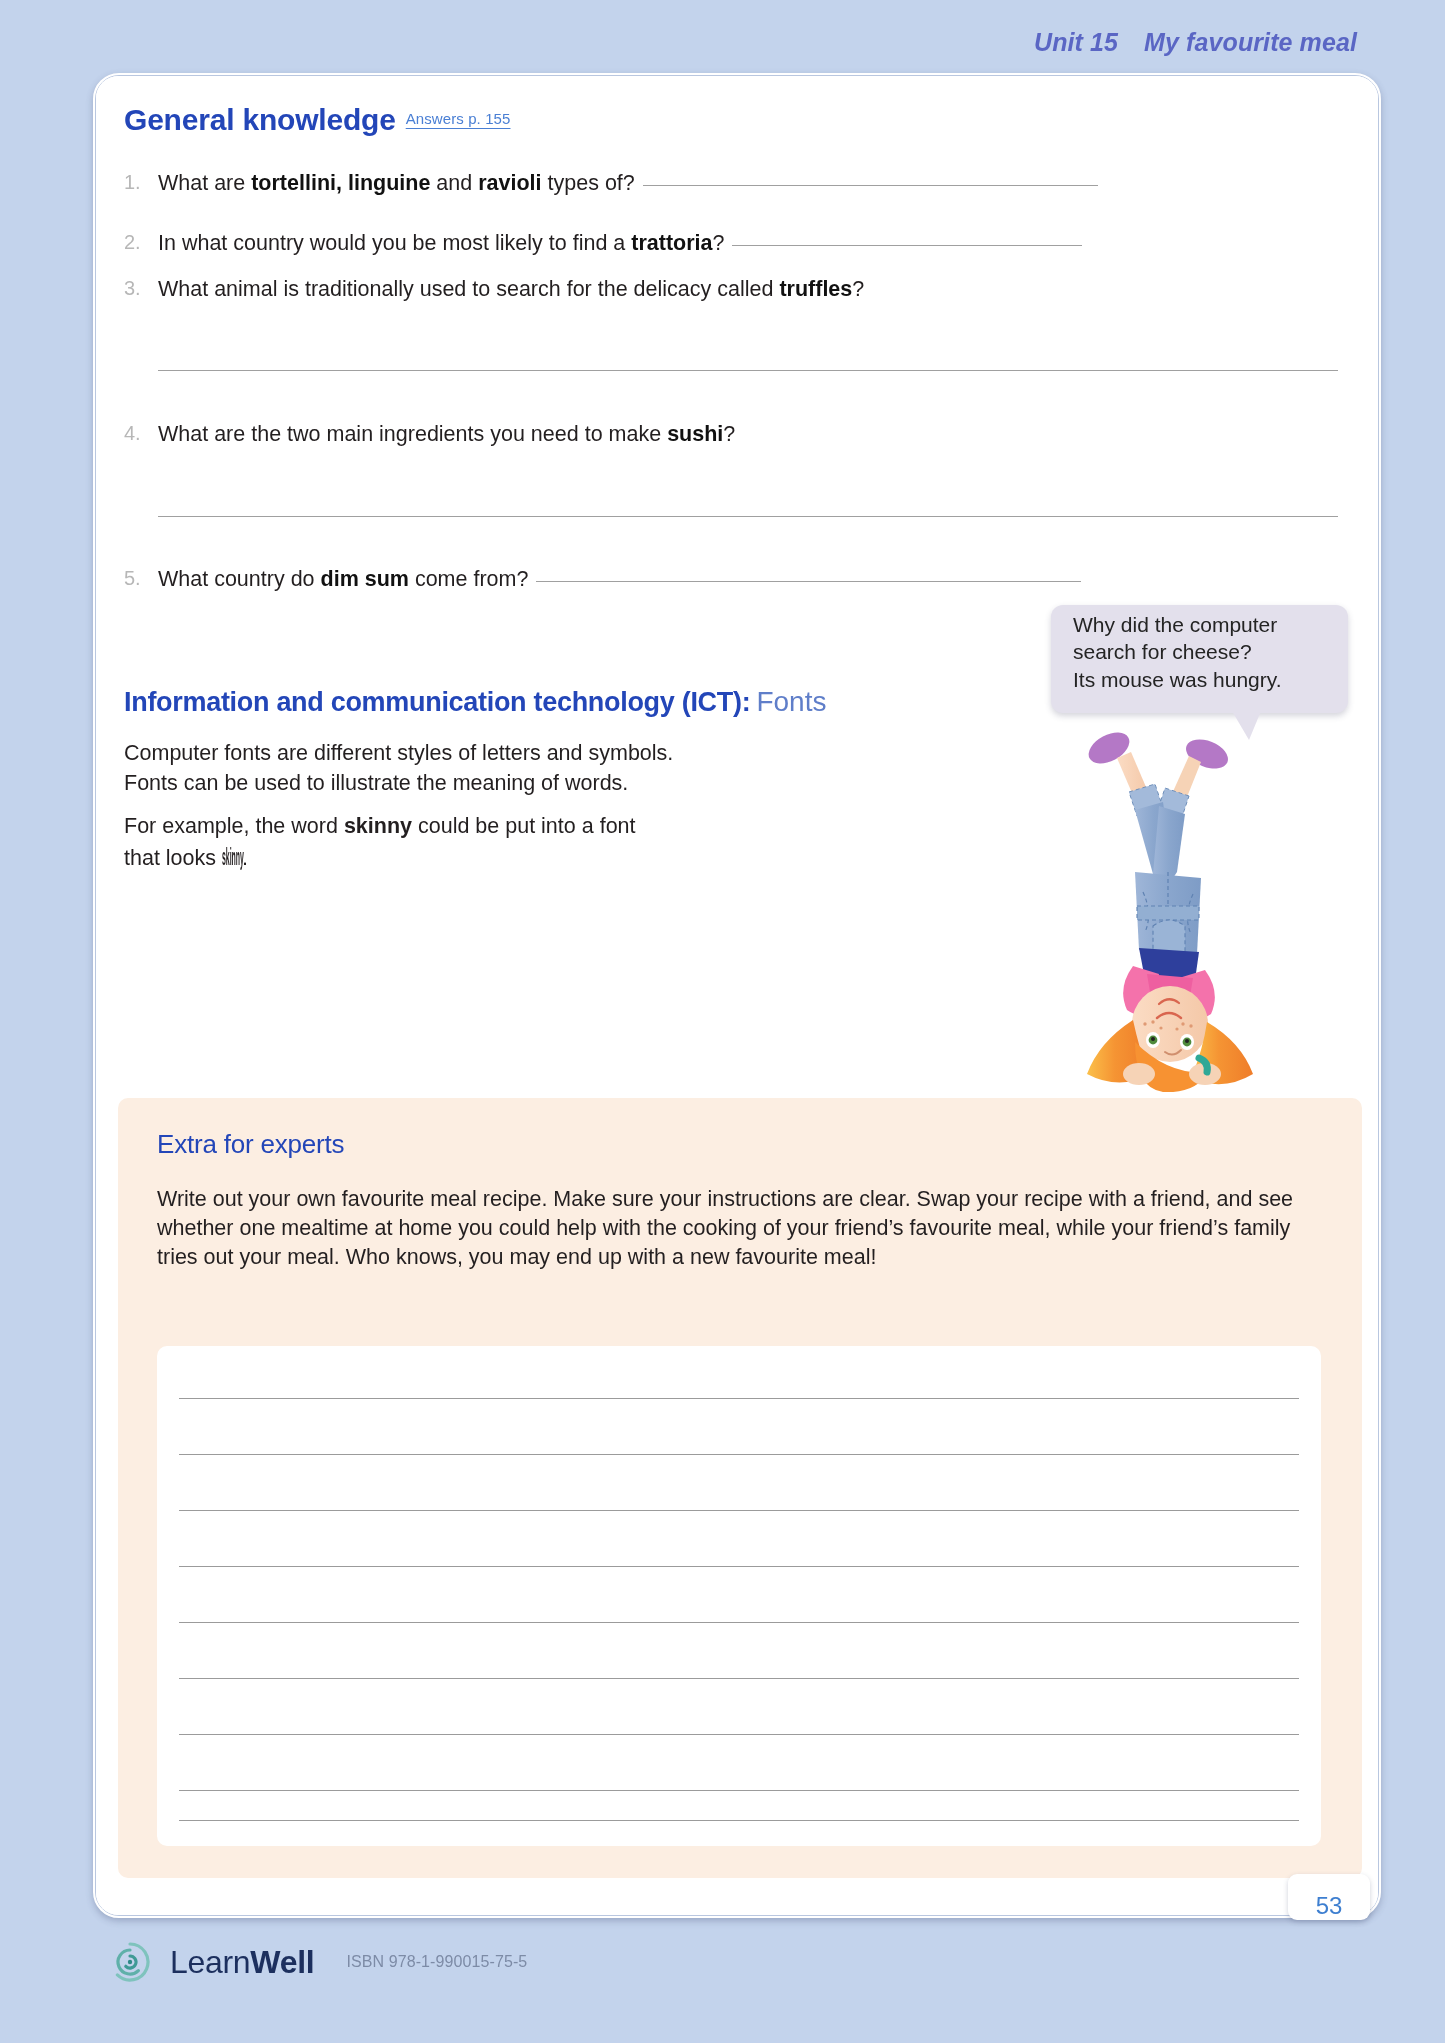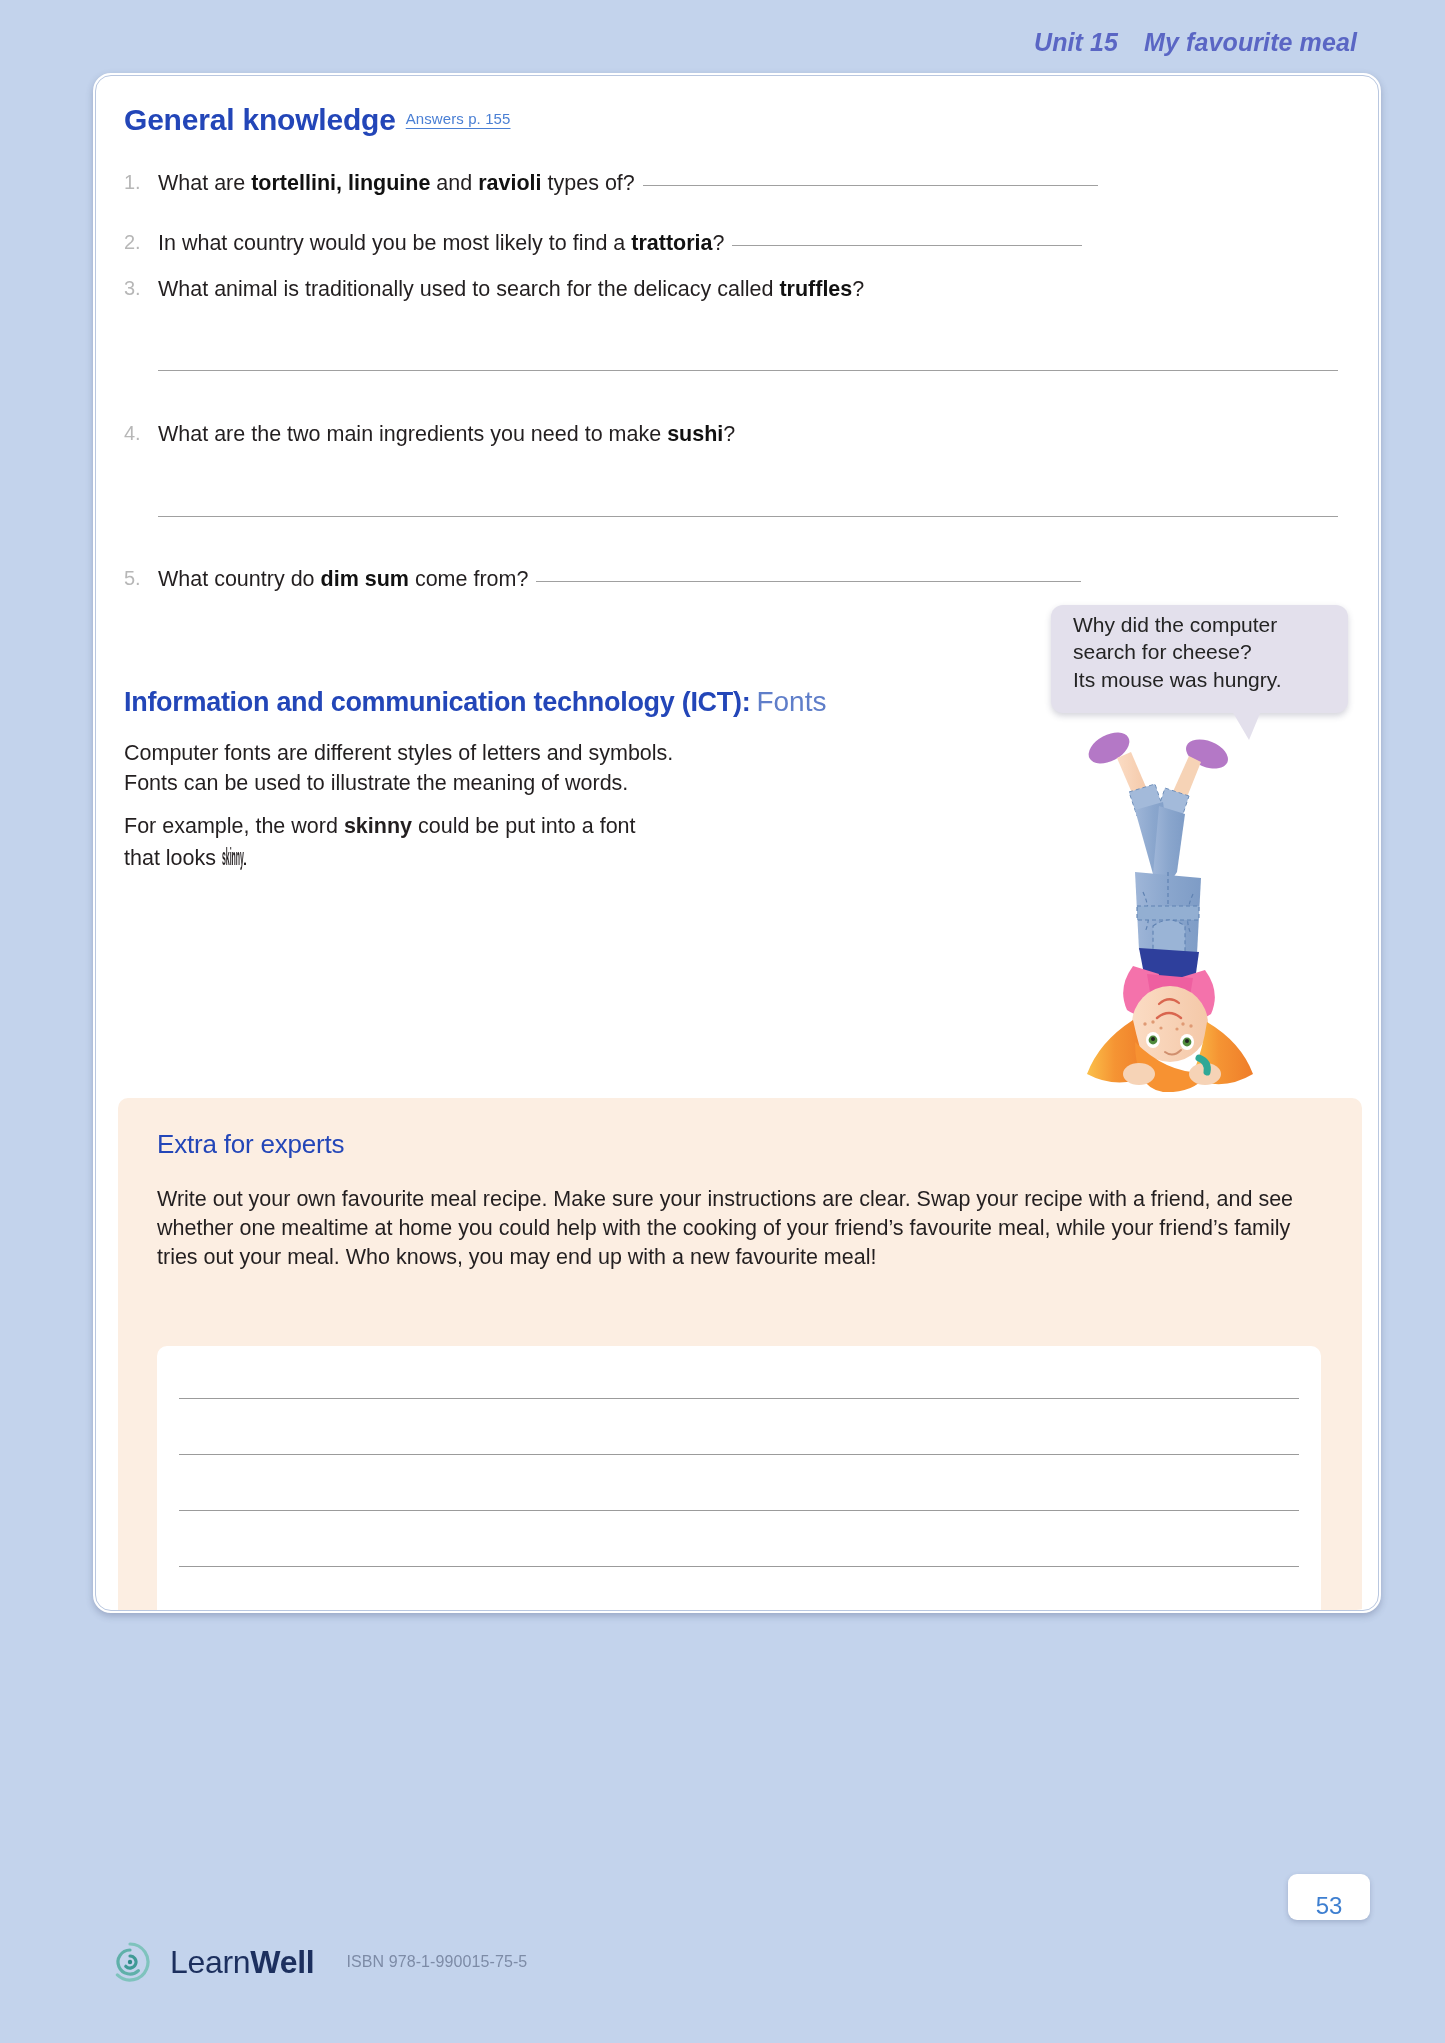--- a/index.html
+++ b/index.html
@@ -27,24 +27,24 @@
     letter-spacing: .1px;
     white-space: nowrap;
     text-align: right;
   }
   .run-head .gap { display: inline-block; width: 26px; }
 
   
   .page-card {
     position: absolute;
     left: 93px; top: 73px;
-    width: 1288px; height: 1540px;
+    width: 1288px; height: 1845px;
     background: #ffffff;
     border: 3px solid #ffffff;
-    border-radius: 18px;
+    border-radius: 26px;
     box-shadow: 0 3px 7px rgba(60,70,110,.30);
     outline: 1px solid #b9c7e0;
     outline-offset: -3px;
   }
   .page-inner {
     position: absolute;
     inset: 0;
     border-radius: 22px;
     background: #fff;
     overflow: hidden;

